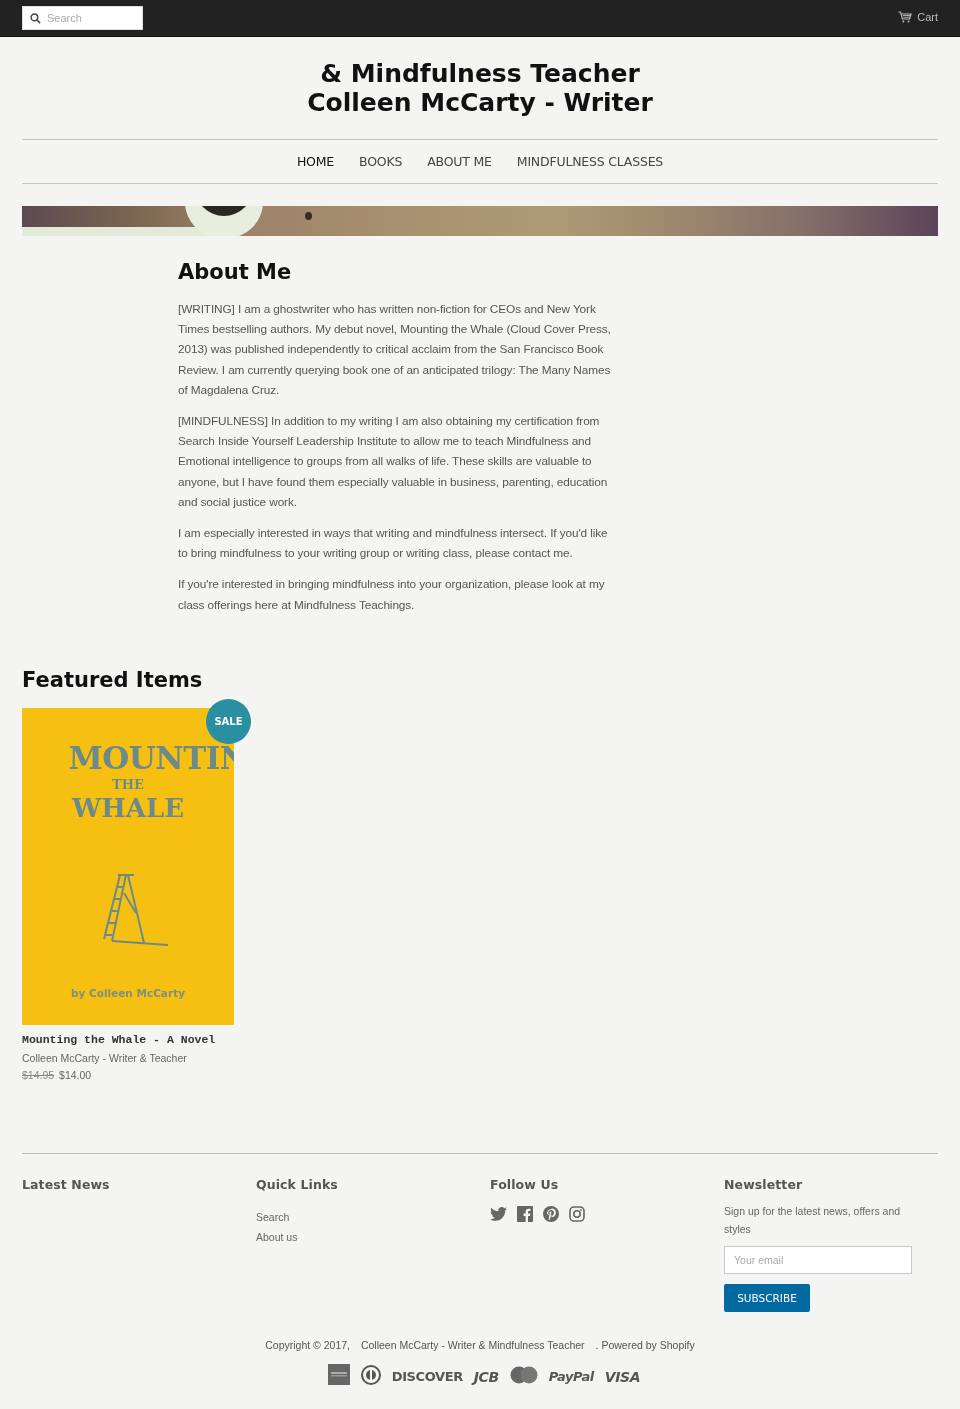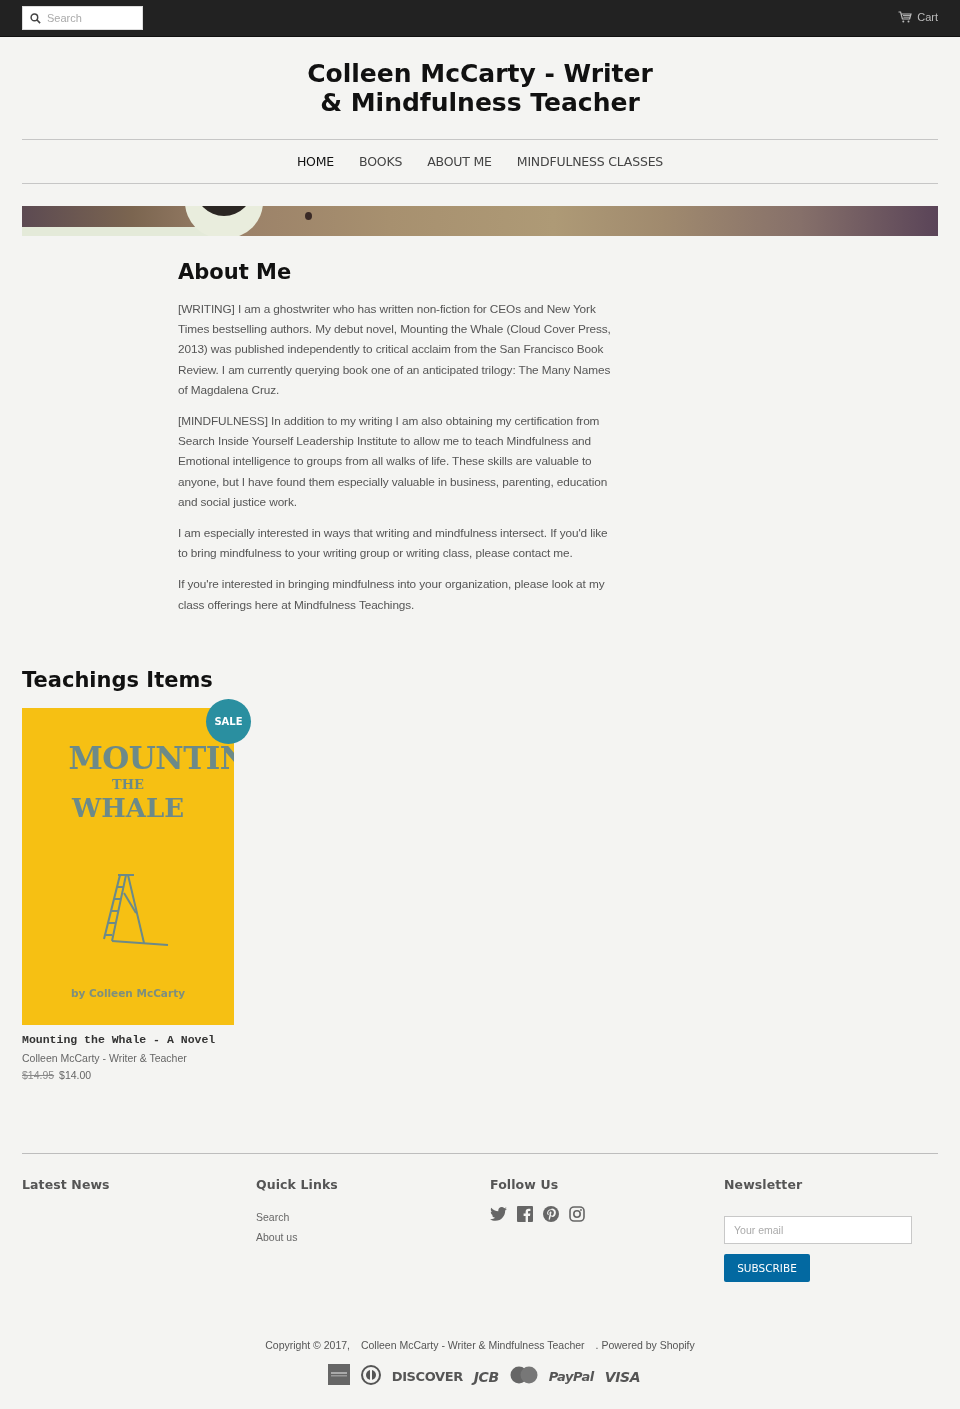--- a/index.html
+++ b/index.html
@@ -209,22 +209,22 @@
       <line x1="5" y1="4.5" x2="12" y2="4.5" stroke="#bbb" stroke-width="0.9"></line>
       <line x1="5.4" y1="6.2" x2="11.8" y2="6.2" stroke="#bbb" stroke-width="0.9"></line>
       <circle cx="5.3" cy="10.4" r="1" fill="#bbb"></circle>
       <circle cx="10.5" cy="10.4" r="1" fill="#bbb"></circle>
     </svg>
     <span>Cart</span>
   </a>
 </div>
 
 <a class="site-title" style="text-decoration:none;display:block;">
+  <div>&amp; Mindfulness Teacher</div>
   <div>Colleen McCarty - Writer</div>
-  <div>&amp; Mindfulness Teacher</div>
 </a>
 
 <nav class="nav">
   <a href="#" class="active">HOME</a>
   <a href="#">BOOKS</a>
   <a href="#">ABOUT ME</a>
   <a href="#">MINDFULNESS CLASSES</a>
 </nav>
 
 <div class="banner">
@@ -234,21 +234,21 @@
 </div>
 
 <section class="about">
   <h1>About Me</h1>
   <p>[WRITING] I am a ghostwriter who has written non-fiction for CEOs and New York Times bestselling authors. My debut novel, Mounting the Whale (Cloud Cover Press, 2013) was published independently to critical acclaim from the San Francisco Book Review. I am currently querying book one of an anticipated trilogy: The Many Names of Magdalena Cruz.</p>
   <p>[MINDFULNESS] In addition to my writing I am also obtaining my certification from Search Inside Yourself Leadership Institute to allow me to teach Mindfulness and Emotional intelligence to groups from all walks of life. These skills are valuable to anyone, but I have found them especially valuable in business, parenting, education and social justice work.</p>
   <p>I am especially interested in ways that writing and mindfulness intersect. If you'd like to bring mindfulness to your writing group or writing class, please contact me.</p>
   <p>If you're interested in bringing mindfulness into your organization, please look at my class offerings here at Mindfulness Teachings.</p>
 </section>
 
-<h2 class="featured-title">Teachings Items</h2>
+<h2 class="featured-title">Featured Items</h2>
 
 <div class="product">
   <div class="cover">
     <div class="t1">MOUNTING</div>
     <div class="t2">THE</div>
     <div class="t3">WHALE</div>
     <svg class="ladder" width="70" height="80" viewBox="0 0 70 80">
       <g stroke="#6c8a89" stroke-width="2" fill="none">
         <line x1="20" y1="2" x2="4" y2="66"></line>
         <line x1="26" y1="2" x2="12" y2="68"></line>
@@ -311,20 +311,21 @@
           <rect x="1" y="1" width="14" height="14" rx="4" fill="none" stroke="#666" stroke-width="1.6"></rect>
           <circle cx="8" cy="8" r="3.2" fill="none" stroke="#666" stroke-width="1.6"></circle>
           <circle cx="12" cy="4" r="0.9" fill="#666"></circle>
         </svg>
     </span>
   </div>
 </div>
 
 <div class="footer-col newsletter" style="left:724px;">
   <h3>Newsletter</h3>
+  <p style="margin-top:-5px;">Sign up for the latest news, offers and styles</p>
   <input type="email" placeholder="Your email" style="">
   <button>SUBSCRIBE</button>
 </div>
 
 <div class="copyright">
   <span>Copyright © 2017,</span>
   <a href="#" style="color:#555;text-decoration:none;margin:0 4px;">Colleen McCarty - Writer &amp; Mindfulness Teacher</a>
   <span>. Powered by Shopify</span>
 </div>
 

